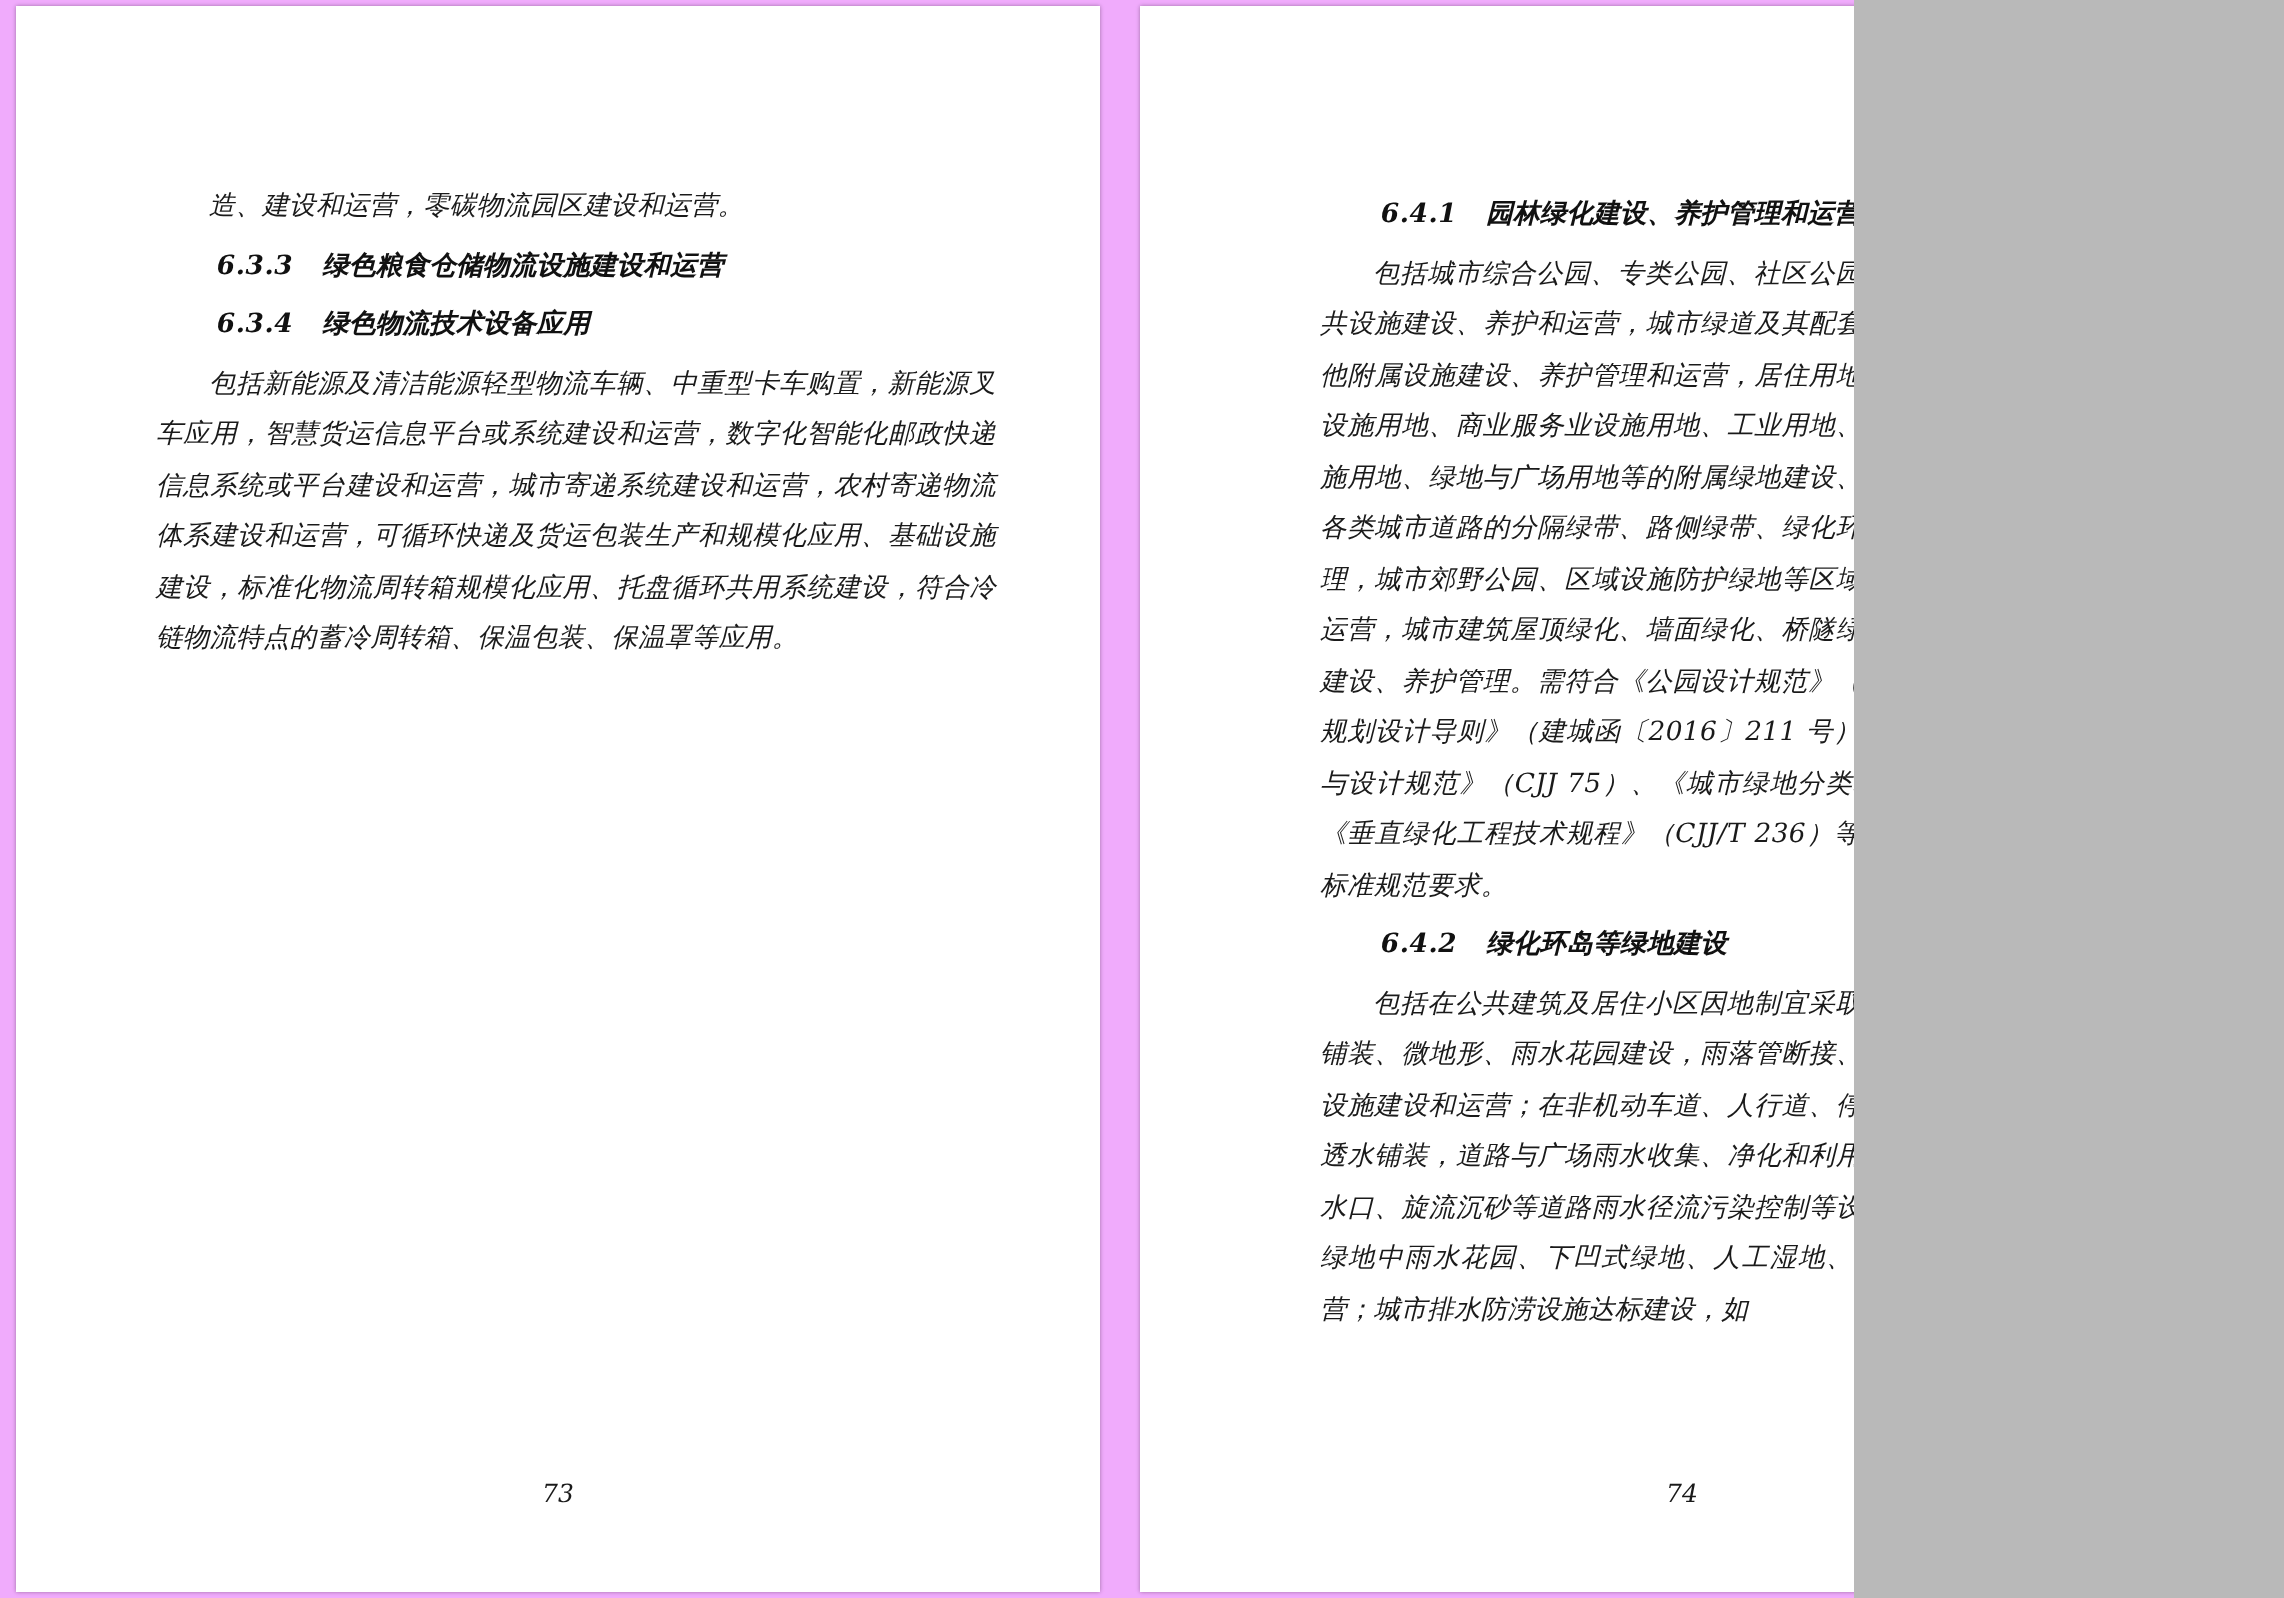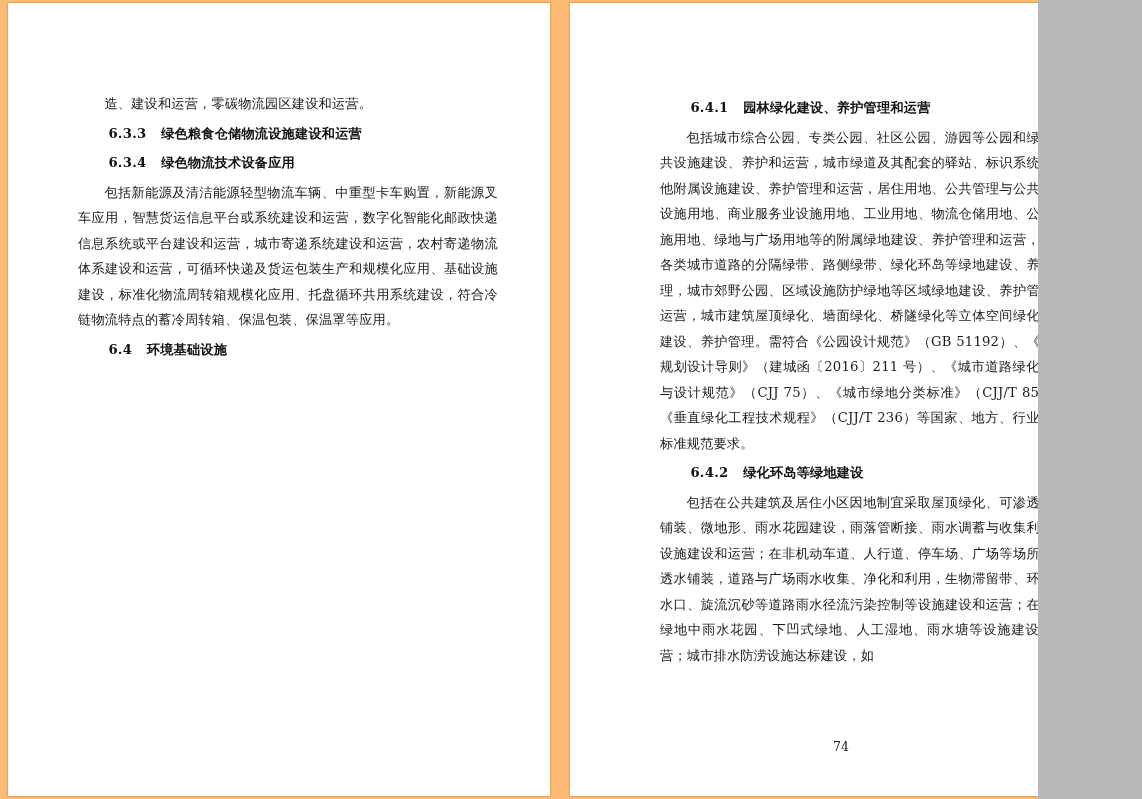--- a/index.html
+++ b/index.html
@@ -2,25 +2,26 @@
 <html><head>
 <meta charset="utf-8">
 <style>
   html, body {
     margin: 0;
     padding: 0;
     background: #b9b9b9;
     font-family: "DejaVu Serif", "Liberation Serif", serif;
   }
   #stage {
-    width: 1038px;
+    width: 927px;
     height: 799px;
     position: relative;
-    background: #fdba74;
+    background: #f0abfc;
     overflow: hidden;
+    font-style: italic;
   }
   .page {
     position: absolute;
     top: 3px;
     width: 542px;
     height: 793px;
     background: #ffffff;
     box-shadow: 0 0 2px rgba(0,0,0,0.35);
     box-sizing: border-box;
   }
@@ -87,24 +88,22 @@
   <div class="page" id="page-left">
     <div class="page-inner">
       <p class="body">造、建设和运营，零碳物流园区建设和运营。</p>
       <div class="heading">
         <span class="num">6.3.3</span><span class="ttl">绿色粮食仓储物流设施建设和运营</span>
       </div>
       <div class="heading">
         <span class="num">6.3.4</span><span class="ttl">绿色物流技术设备应用</span>
       </div>
       <p class="body">包括新能源及清洁能源轻型物流车辆、中重型卡车购置，新能源叉车应用，智慧货运信息平台或系统建设和运营，数字化智能化邮政快递信息系统或平台建设和运营，城市寄递系统建设和运营，农村寄递物流体系建设和运营，可循环快递及货运包装生产和规模化应用、基础设施建设，标准化物流周转箱规模化应用、托盘循环共用系统建设，符合冷链物流特点的蓄冷周转箱、保温包装、保温罩等应用。</p>
-      <div class="heading">
-        <span class="num">6.4</span><span class="ttl">环境基础设施</span>
-      </div>
     </div>
+    <div class="folio">73</div>
   </div>
 
   <div class="page" id="page-right">
     <div class="page-inner">
       <div class="heading">
         <span class="num">6.4.1</span><span class="ttl">园林绿化建设、养护管理和运营</span>
       </div>
       <p class="body">包括城市综合公园、专类公园、社区公园、游园等公园和绿地公共设施建设、养护和运营，城市绿道及其配套的驿站、标识系统和其他附属设施建设、养护管理和运营，居住用地、公共管理与公共服务设施用地、商业服务业设施用地、工业用地、物流仓储用地、公用设施用地、绿地与广场用地等的附属绿地建设、养护管理和运营，各级各类城市道路的分隔绿带、路侧绿带、绿化环岛等绿地建设、养护管理，城市郊野公园、区域设施防护绿地等区域绿地建设、养护管理和运营，城市建筑屋顶绿化、墙面绿化、桥隧绿化等立体空间绿化工程建设、养护管理。需符合《公园设计规范》（GB 51192）、《绿道规划设计导则》（建城函〔2016〕211 号）、《城市道路绿化规划与设计规范》（CJJ 75）、《城市绿地分类标准》（CJJ/T 85）、《垂直绿化工程技术规程》（CJJ/T 236）等国家、地方、行业相关标准规范要求。</p>
       <div class="heading">
         <span class="num">6.4.2</span><span class="ttl">绿化环岛等绿地建设</span>

